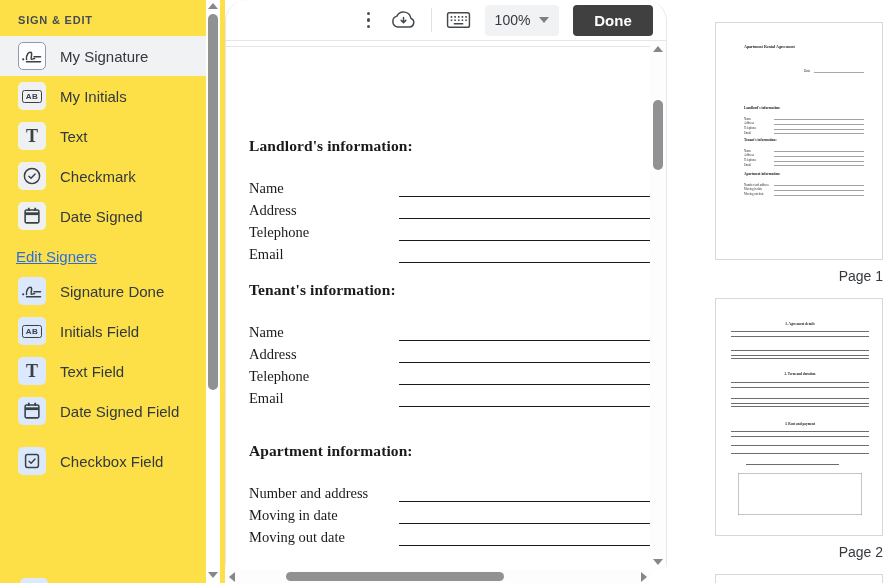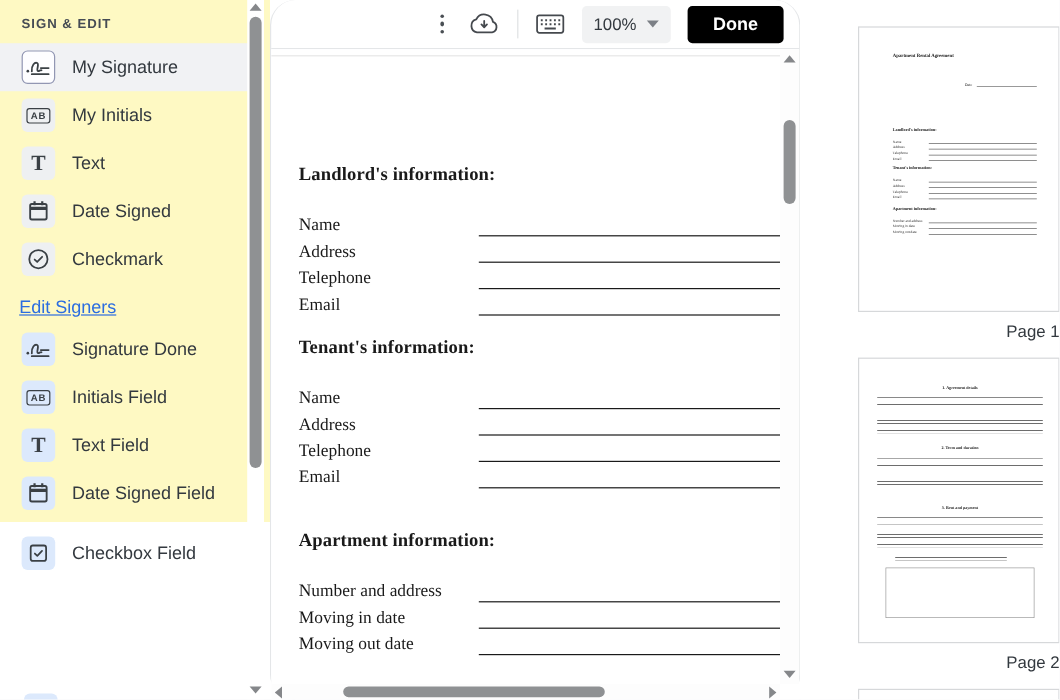--- a/index.html
+++ b/index.html
@@ -1,21 +1,21 @@
 <!DOCTYPE html>
 <html><head>
 <meta charset="utf-8">
 <style>
   * { box-sizing: border-box; margin: 0; padding: 0; }
   html,body { width:883px; height:583px; overflow:hidden; background:#fff;
     font-family:"Liberation Sans", sans-serif; }
   .app { position:relative; width:883px; height:583px; display:flex; }
 
   
-  .sidebar { position:relative; width:225px; height:435px; background:#fef9c3; flex:none; }
+  .sidebar { position:relative; width:225px; height:583px; background:#fde047; flex:none; }
   .side-content { width:207px; }
   .side-header { padding:14px 0 10px 18px; font-size:11px; font-weight:bold;
     letter-spacing:.8px; color:#464c54; }
   .side-row { display:flex; align-items:center; height:40px; padding-left:18px; gap:14px; cursor:pointer; }
   .side-row.selected { background:#f1f2f4; }
   .tile { width:28px; height:28px; border-radius:5px; background:#eef0f2;
     display:flex; align-items:center; justify-content:center; flex:none; }
   .tile.blue { background:#dce9fc; }
   .tile.outlined { background:#fdfdff; border:1.5px solid #9297b3; }
   .side-label { font-size:15px; color:#33393f; }
@@ -51,21 +51,21 @@
     border-left:1px solid #e4e6e8; border-right:1px solid #e4e6e8;border-radius:21px; }
   .toolbar { height:41px; flex:none; border-bottom:1px solid #e4e6e8;
     display:flex; align-items:center; justify-content:flex-end; padding-right:13px; gap:14px; }
   .kebab { display:flex; flex-direction:column; gap:3px; padding:4px 6px; cursor:pointer; }
   .kebab span { width:3.5px; height:3.5px; border-radius:50%; background:#4a4f54; }
   .tb-icon { display:flex; align-items:center; justify-content:center; cursor:pointer; }
   .tb-divider { width:1px; height:24px; background:#dfe1e3; }
   .zoom-dd { width:74px; height:31px; background:#f1f2f3; border-radius:4px;
     display:flex; align-items:center; justify-content:center; gap:9px; cursor:pointer; }
   .zoom-dd .val { font-size:14px; color:#33393f; }
-  .done-btn { width:80px; height:31px; background:#000000; border:none; border-radius:4px;
+  .done-btn { width:80px; height:31px; background:#404040; border:none; border-radius:4px;
     color:#fff; font-size:15px; font-weight:bold; font-family:"Liberation Sans",sans-serif; cursor:pointer; }
 
   .doc-area { position:relative; flex:1; background:#fff; overflow:hidden; }
   .page-top-line { position:absolute; top:5px; left:0; right:16px; height:1px; background:#e6e6e6; }
   .doc-content { position:absolute; top:0; left:0; right:16px; bottom:13px; overflow:hidden;
     font-family:"Liberation Serif", serif; color:#1a1a1a; }
   .doc-sec { position:absolute; left:23px; right:0; }
   .doc-sec h3 { font-size:15.5px; font-weight:bold; margin-bottom:25px; letter-spacing:.1px; }
   .doc-row { display:flex; height:22px; align-items:flex-start; }
   .doc-row .lbl { width:150px; font-size:14.5px; flex:none; }
@@ -132,37 +132,37 @@
 
       <div class="side-row">
         <span class="tile">
           <span class="t-glyph">T</span>
         </span>
         <span class="side-label">Text</span>
       </div>
 
       <div class="side-row">
         <span class="tile">
+          <svg width="22" height="22" viewBox="0 0 24 24" fill="none" stroke="#3a4045" stroke-width="1.6" stroke-linecap="round" stroke-linejoin="round">
+            <circle cx="12" cy="12" r="8.3"></circle>
+            <path d="M8.6 12.3 L10.9 14.5 L15.4 9.8"></path>
+          </svg>
+        </span>
+        <span class="side-label">Checkmark</span>
+      </div>
+
+      <div class="side-row">
+        <span class="tile">
           <svg width="22" height="22" viewBox="0 0 24 24" fill="none" stroke="#3a4045" stroke-width="1.7">
             <rect x="4.5" y="5.5" width="15" height="14" rx="1.5"></rect>
             <path d="M4.5 9.5 H19.5" stroke-width="3"></path>
             <path d="M8.5 3 V6.5 M15.5 3 V6.5" stroke-width="2"></path>
           </svg>
         </span>
         <span class="side-label">Date Signed</span>
-      </div>
-
-      <div class="side-row">
-        <span class="tile">
-          <svg width="22" height="22" viewBox="0 0 24 24" fill="none" stroke="#3a4045" stroke-width="1.6" stroke-linecap="round" stroke-linejoin="round">
-            <circle cx="12" cy="12" r="8.3"></circle>
-            <path d="M8.6 12.3 L10.9 14.5 L15.4 9.8"></path>
-          </svg>
-        </span>
-        <span class="side-label">Checkmark</span>
       </div>
 
 
 
       <a class="edit-signers">Edit Signers</a>
 
       <div class="side-row">
         <span class="tile blue">
           <svg width="24" height="24" viewBox="0 0 24 24" fill="none" stroke="#3a4045" stroke-width="1.5" stroke-linecap="round">
             <circle cx="3.2" cy="15.3" r="1.1" fill="#3a4045" stroke="none"></circle>

